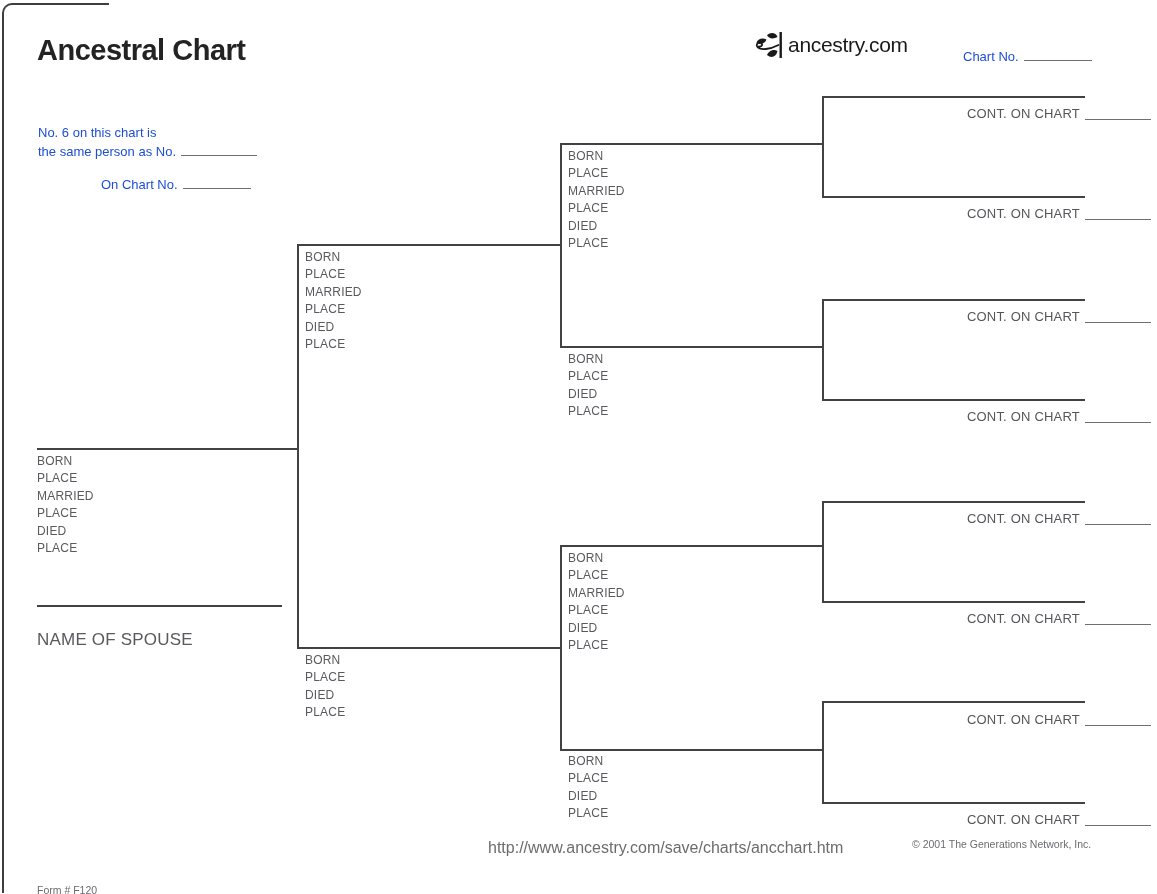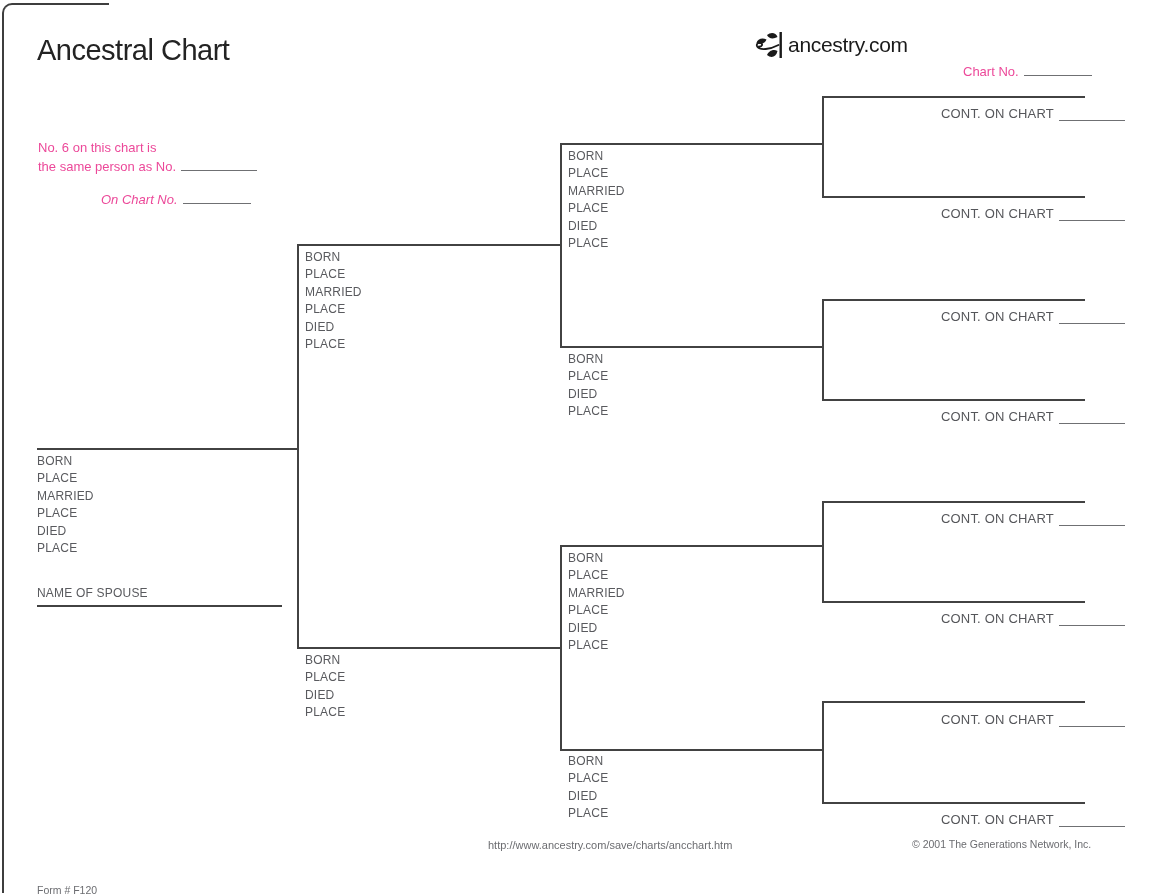--- a/index.html
+++ b/index.html
@@ -8,60 +8,60 @@
     font-family:"Liberation Sans", sans-serif;overflow:hidden;
   }
   
   .page-edge{
     position:absolute;left:2px;top:3px;width:105px;height:888px;
     border-left:2px solid #3e3e3e;border-top:2px solid #3e3e3e;
     border-top-left-radius:10px;
   }
   .title{
     position:absolute;left:37px;top:34px;
-    font-size:29px;font-weight:normal;letter-spacing:-0.5px;color:#232323;
+    font-size:29px;font-weight:bold;letter-spacing:-0.5px;color:#232323;
   }
   .logo{position:absolute;left:752px;top:29px;display:flex;align-items:center;}
   .logo svg{display:block;}
   .logo-text{
     font-family:Liberation Sans, sans-serif;font-size:21px;color:#1a1a1a;
     letter-spacing:-0.3px;margin-left:2px;
   }
-  .smalltext{font-size:13px;color:#ec4899;margin-top:15px;}
+  .smalltext{font-size:13px;color:#1d4ed8;}
   .blank{
     display:inline-block;width:68px;height:13px;vertical-align:baseline;
     border-bottom:1.6px solid #6f7073;margin-left:5px;
   }
   .blank.wide{width:76px;}
   .identity-l1{position:absolute;left:38px;top:125px;}
   .identity-l2{position:absolute;left:38px;top:142px;text-align:right;}
-  .identity-l3{position:absolute;left:101px;top:175px;font-style:italic;}
+  .identity-l3{position:absolute;left:101px;top:175px;}
   .chart-no{position:absolute;left:963px;top:47px;}
   
   .hline,.vline{position:absolute;background:#424242;}
   .hline{height:2px;}
   .vline{width:2px;}
   
   .plabels{
     position:absolute;font-size:12px;line-height:17.4px;color:#595a5e;
     letter-spacing:0.2px;
   }
   .spouse-label{
-    position:absolute;left:37px;top:586px;font-size:12px;color:#595a5e;
+    position:absolute;left:37px;top:630px;font-size:17px;color:#595a5e;
     letter-spacing:0.2px;
   }
   
   .cont{
     position:absolute;left:822px;width:303px;display:flex;
-    justify-content:flex-end;align-items:flex-end;
-    font-size:13px;color:#55565a;letter-spacing:0.2px;
+    justify-content:flex-end;align-items:flex-start;
+    font-size:13px;color:#55565a;letter-spacing:0.2px;padding-left:26px;
   }
   .cont .blank{width:66px;}
   .footer-form{position:absolute;left:37px;top:884px;font-size:10.5px;color:#6b6c70;}
-  .footer-url{position:absolute;left:468px;top:839px;font-size:11px;color:#6b6c70;padding-left:20px;}
+  .footer-url{position:absolute;left:468px;top:839px;font-size:16px;color:#6b6c70;padding-left:20px;}
   .footer-copy{position:absolute;left:912px;top:838px;font-size:10.5px;color:#6b6c70;}
 </style>
 </head>
 <body>
 
 <div class="page-edge"></div>
 
 <div class="title">Ancestral Chart</div>
 
 <div class="logo">

